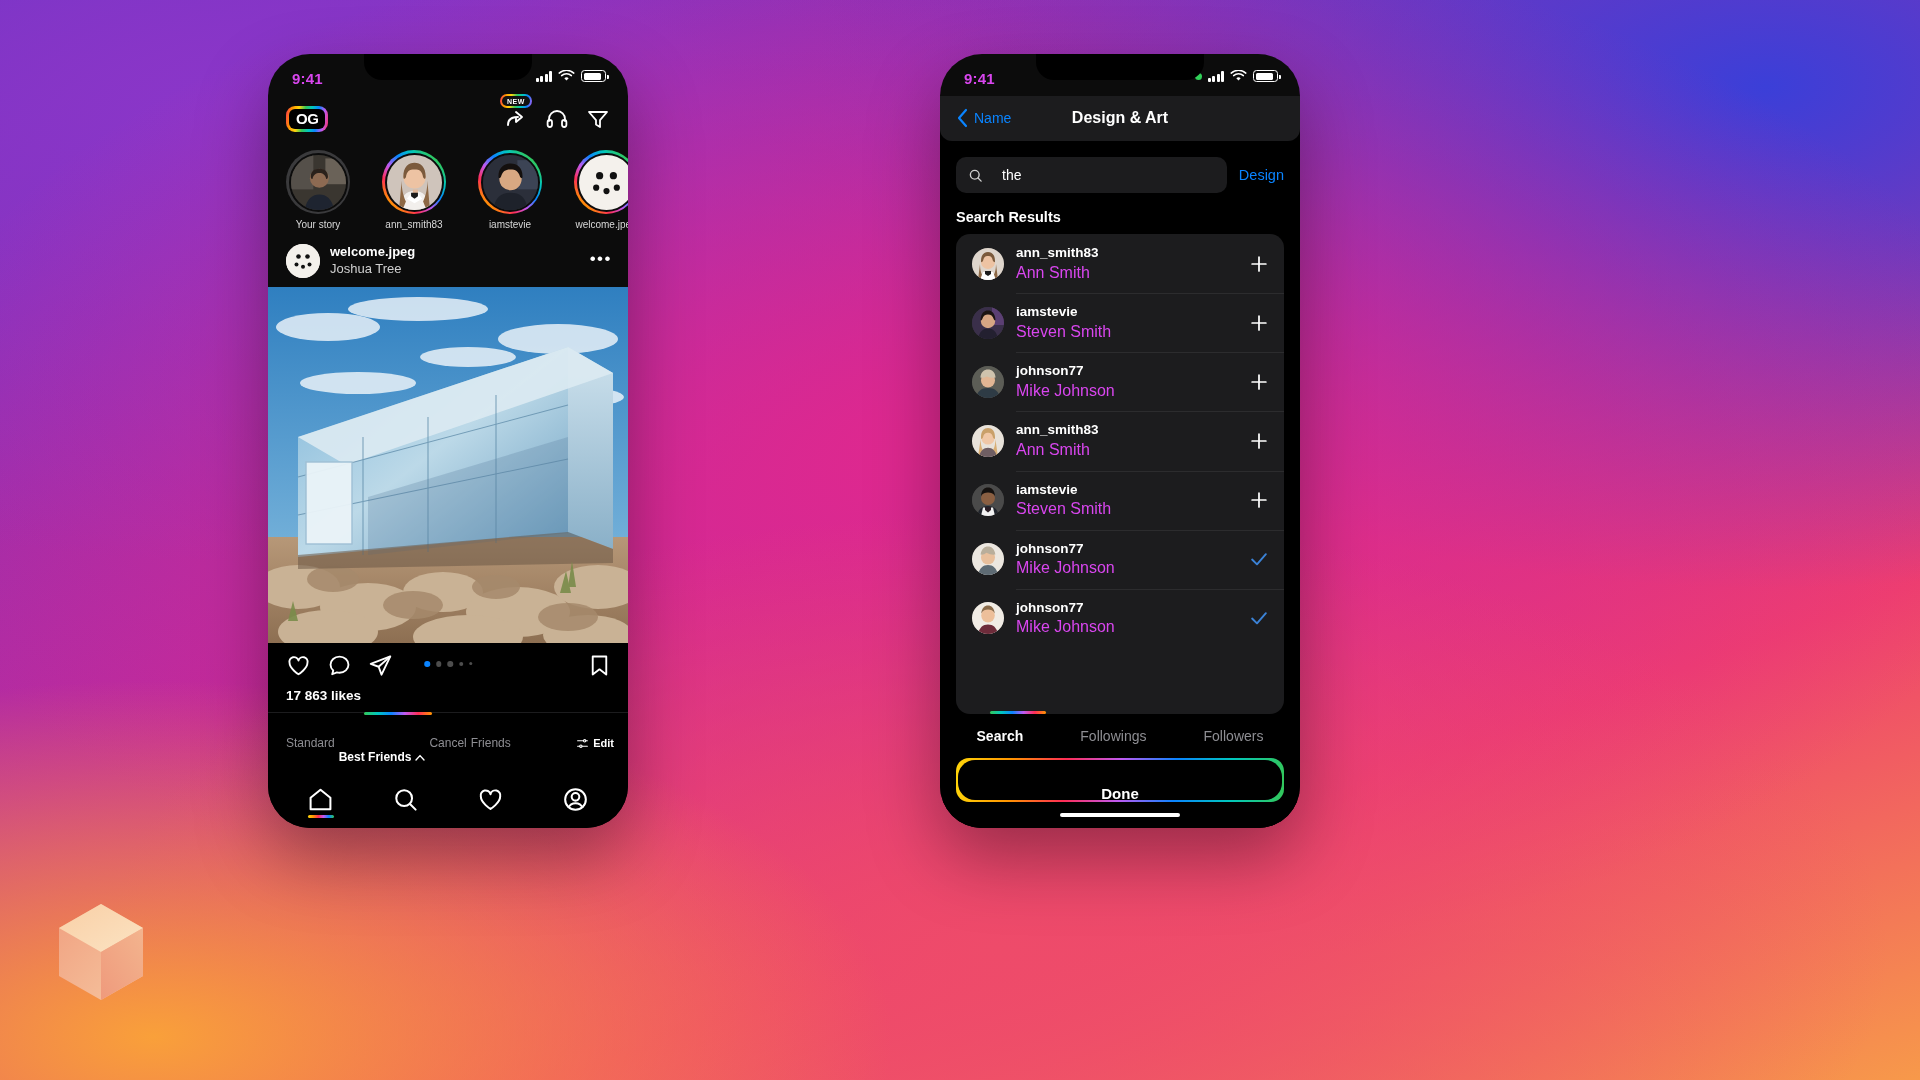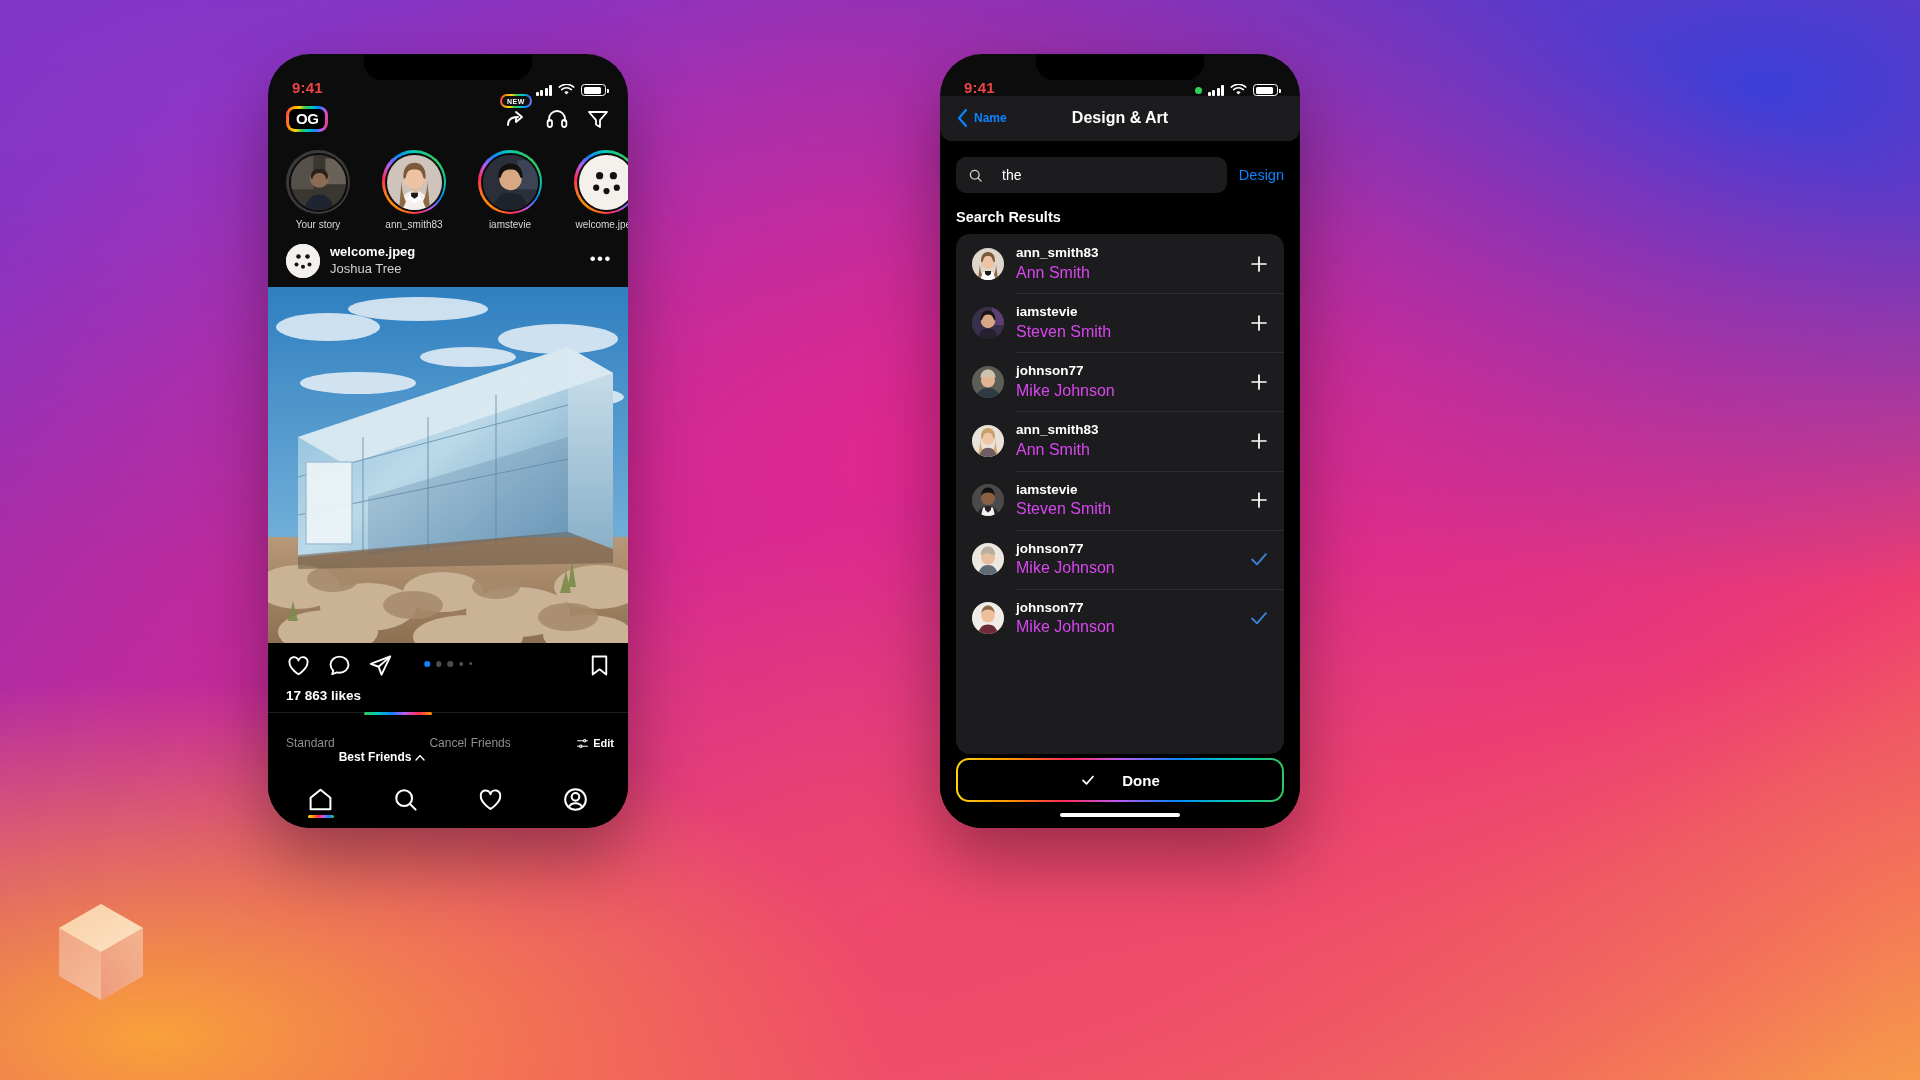--- a/index.html
+++ b/index.html
@@ -26,22 +26,22 @@
     overflow:hidden; box-shadow:0 30px 70px rgba(0,0,0,.35);
   }
   #phone-left  { left:268px; top:54px;  width:360px; height:774px; }
   #phone-right { left:940px; top:54px;  width:360px; height:774px; }
 
   .notch {
     position:absolute; top:0; left:50%; transform:translateX(-50%);
     width:168px; height:26px; background:#000; border-radius:0 0 18px 18px; z-index:30;
   }
   .statusbar {
-    position:relative; height:42px; display:flex; align-items:flex-end;
-    justify-content:space-between; padding:0 22px 0 24px; color:#ef4444; z-index:20;
+    position:relative; height:42px; display:flex; align-items:flex-start;
+    justify-content:space-between; padding:16px 22px 0 24px; color:#d946ef; z-index:20;
   }
   .statusbar .time { font-size:15px; font-weight:700; letter-spacing:.2px; }
   .status-right { display:flex; align-items:center; gap:6px; }
   .bars { display:flex; align-items:flex-end; gap:1.5px; height:11px; }
   .bars i { display:block; width:3px; background:#fff; border-radius:1px; }
   .bars i:nth-child(1){height:4px}.bars i:nth-child(2){height:6px}
   .bars i:nth-child(3){height:8px}.bars i:nth-child(4){height:11px}
   .batt { width:25px; height:12px; border:1.5px solid #fff; border-radius:3.5px; position:relative; padding:1.5px; }
   .batt::after{content:"";position:absolute;right:-3.5px;top:3.5px;width:2px;height:4px;background:#fff;border-radius:0 1px 1px 0;}
   .batt b{display:block;height:100%;width:88%;background:#fff;border-radius:1.5px;}
@@ -123,21 +123,21 @@
     content:""; position:absolute; left:50%; transform:translateX(-50%); bottom:-5px;
     width:26px; height:3px; border-radius:2px;
     background:linear-gradient(90deg,#ffd60a,#ff9500,#ff2d55,#bf5af2,#0a84ff,#34c759);
   }
   .homebar { height:26px; display:flex; align-items:center; justify-content:center; background:#000; }
   .homebar i { display:block; width:120px; height:4px; border-radius:3px; background:#fff; }
 
   
   .r-body { background:#000; height:732px; display:flex; flex-direction:column; }
   .nav-card { background:#1c1c1e; border-radius:0 0 12px 12px; padding:12px 16px 13px; display:flex; align-items:center; position:relative; }
-  .back { display:flex; align-items:center; gap:5px; color:#0a84ff; font-size:12px;font-weight:bold; }
+  .back { display:flex; align-items:center; gap:5px; color:#0a84ff; font-size:14px; }
   .back svg { width:13px; height:20px; }
   .nav-title { position:absolute; left:0; right:0; text-align:center; color:#fff; font-size:16px; font-weight:700; pointer-events:none; }
 
   .search-row { display:flex; align-items:center; gap:12px; padding:16px 16px 10px; }
   .search-box { flex:1; height:36px; background:#1c1c1e; border-radius:10px; display:flex; align-items:center; gap:19px; padding:0 12px; }
   .search-box svg { width:15px; height:15px; color:#cfcfcf; flex:0 0 auto; }
   .search-val { color:#fff; font-size:14px; }
   .cancel { color:#0a84ff; font-size:14.5px; }
 
   .sec-title { padding:6px 16px 9px; color:#fff; font-size:14.5px; font-weight:600; }
@@ -156,21 +156,21 @@
 
   .rtabs { display:flex; align-items:center; justify-content:space-around; padding:14px 8px 10px; background:#000; position:relative; }
   .rtab { font-size:14px; color:#8e8e93; }
   .rtab.active { color:#fff; font-weight:600; }
   .rtab-ind { position:absolute; top:-3px; left:14%; width:56px; height:3px; border-radius:2px;
               background:linear-gradient(90deg,#34c759,#00c7be,#0a84ff,#bf5af2,#ff2d55,#ff9500); }
 
   .done-wrap { padding:4px 16px 0; }
   .done-btn { padding:2px; border-radius:13px;
     background:linear-gradient(95deg,#ffd60a,#ff9500,#ff2d55,#bf5af2,#0a84ff,#00c7be,#34c759); }
-  .done-inner { background:#000; border-radius:11px; height:40px; display:flex; align-items:center; justify-content:center; gap:26px; }
+  .done-inner { background:#000; border-radius:17px; height:40px; display:flex; align-items:center; justify-content:center; gap:26px;flex-direction:column; }
   .done-inner svg { width:16px; height:16px; color:#fff; }
   .done-lbl { color:#fff; font-size:15px; font-weight:600; }
 </style>
 </head>
 <body>
 
 <div class="brandmark">
   <svg viewBox="0 0 92 100">
     <defs>
       <linearGradient id="bmA" x1="0" y1="0" x2="1" y2="1">
@@ -694,20 +694,26 @@
         </div>
         <div class="res-act check">
           <svg viewBox="0 0 24 24" fill="none" stroke="currentColor" stroke-width="2.1" stroke-linecap="round" stroke-linejoin="round">
             <path d="M4.5 12.6 L9.8 17.8 L19.5 6.8"></path>
           </svg>
         </div>
       </div>
 
     </div>
 
+    <div class="rtabs">
+      <div class="rtab-ind"></div>
+      <div class="rtab active">Search</div>
+      <div class="rtab">Followings</div>
+      <div class="rtab">Followers</div>
+    </div>
 
     <div class="done-wrap">
       <div class="done-btn">
         <div class="done-inner">
           <svg viewBox="0 0 24 24" fill="none" stroke="currentColor" stroke-width="2.6" stroke-linecap="round" stroke-linejoin="round">
             <path d="M4.5 12.6 L9.8 17.8 L19.5 6.8"></path>
           </svg>
           <span class="done-lbl">Done</span>
         </div>
       </div>

